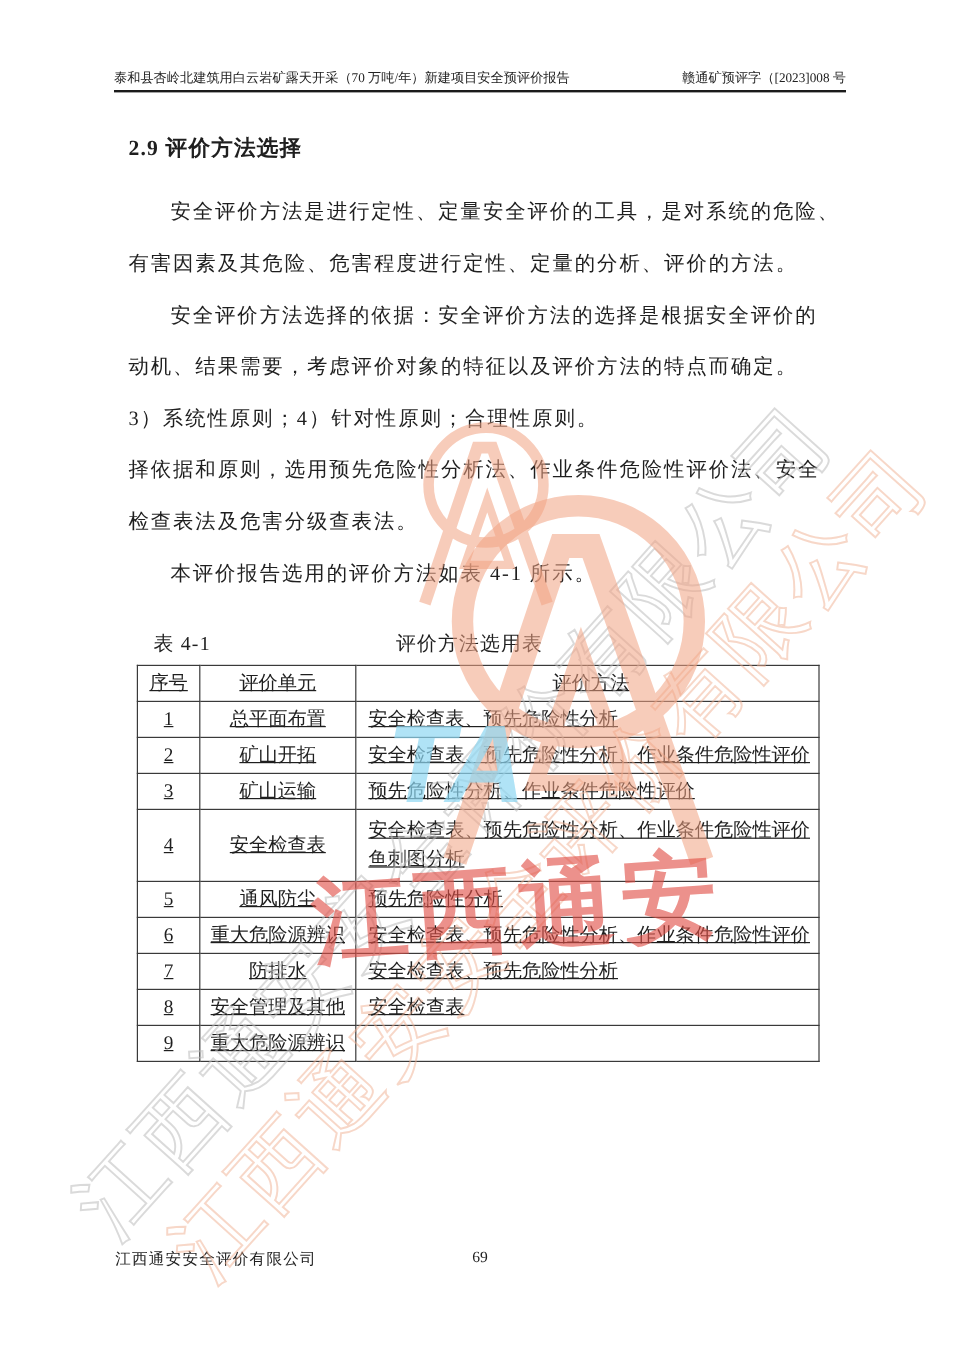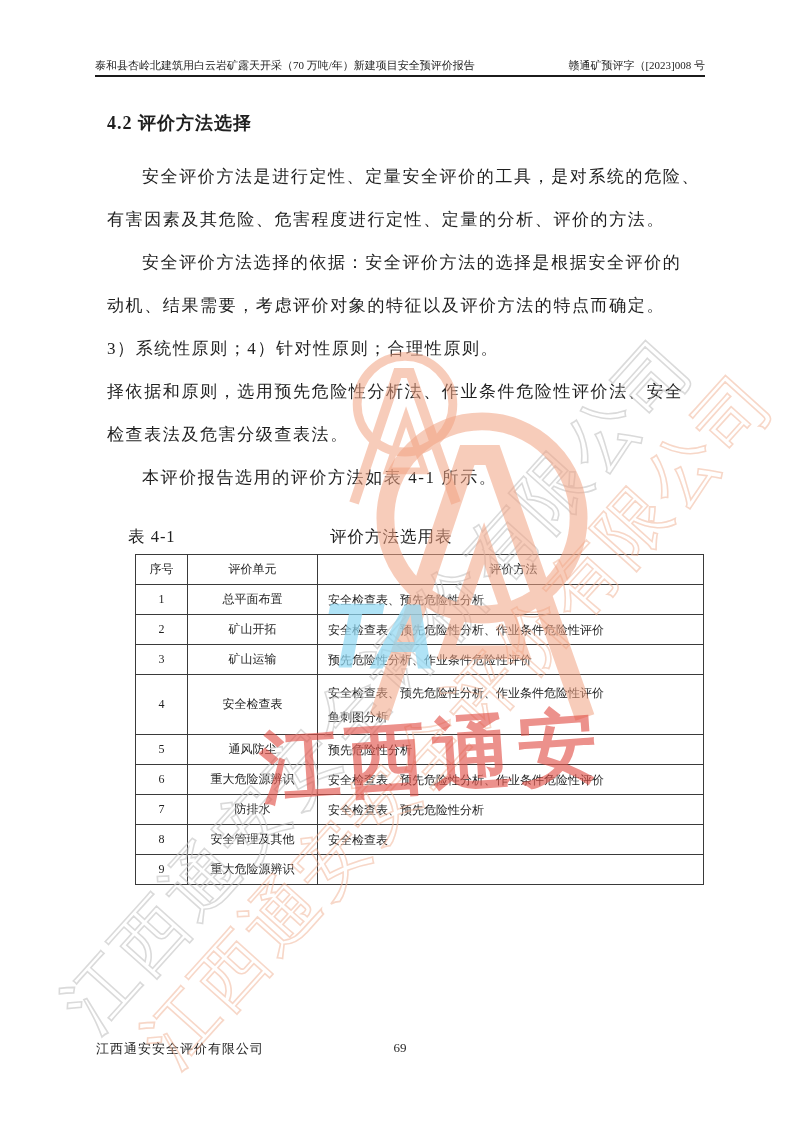--- a/index.html
+++ b/index.html
@@ -38,25 +38,26 @@
   .line.indent { text-indent:35px; }
   
   .table-caption {
     position:relative;
     margin:27px 0 6px 26px; width:568px; height:22px;
     font-size:16.5px; letter-spacing:1px;
   }
   .table-caption .cap-label { position:absolute; left:6px; top:0; }
   .table-caption .cap-title { position:absolute; left:50%; top:0; transform:translateX(-62%); }
   table.sel-table {
-    margin-left:39px;
+    margin-left:18px;
     width:568px;
     border-collapse:collapse;
     table-layout:fixed;
-    font-size:12px;
+    font-size:16px;
+    text-decoration:underline;
   }
   table.sel-table col.c1 { width:52px; }
   table.sel-table col.c2 { width:130px; }
   table.sel-table col.c3 { width:386px; }
   table.sel-table th, table.sel-table td {
     border:1px solid #3a3a3a;
     height:30px;
     font-weight:normal;
     text-align:center;
     vertical-align:middle;
@@ -82,21 +83,21 @@
 <body>
 
 <div class="page">
 
   <div class="header">
     <span class="h-left">泰和县杏岭北建筑用白云岩矿露天开采（70 万吨/年）新建项目安全预评价报告</span>
     <span class="h-right">赣通矿预评字（[2023]008 号</span>
   </div>
 
   <div class="content">
-    <div class="doc-title">4.2 评价方法选择</div>
+    <div class="doc-title">2.9 评价方法选择</div>
 
     <div class="paragraphs">
       <div class="line indent">安全评价方法是进行定性、定量安全评价的工具，是对系统的危险、</div>
       <div class="line">有害因素及其危险、危害程度进行定性、定量的分析、评价的方法。</div>
       <div class="line indent">安全评价方法选择的依据：安全评价方法的选择是根据安全评价的</div>
       <div class="line">动机、结果需要，考虑评价对象的特征以及评价方法的特点而确定。</div>
       <div class="line">3）系统性原则；4）针对性原则；合理性原则。</div>
       <div class="line">择依据和原则，选用预先危险性分析法、作业条件危险性评价法、安全</div>
       <div class="line">检查表法及危害分级查表法。</div>
       <div class="line indent">本评价报告选用的评价方法如表 4-1 所示。</div>

